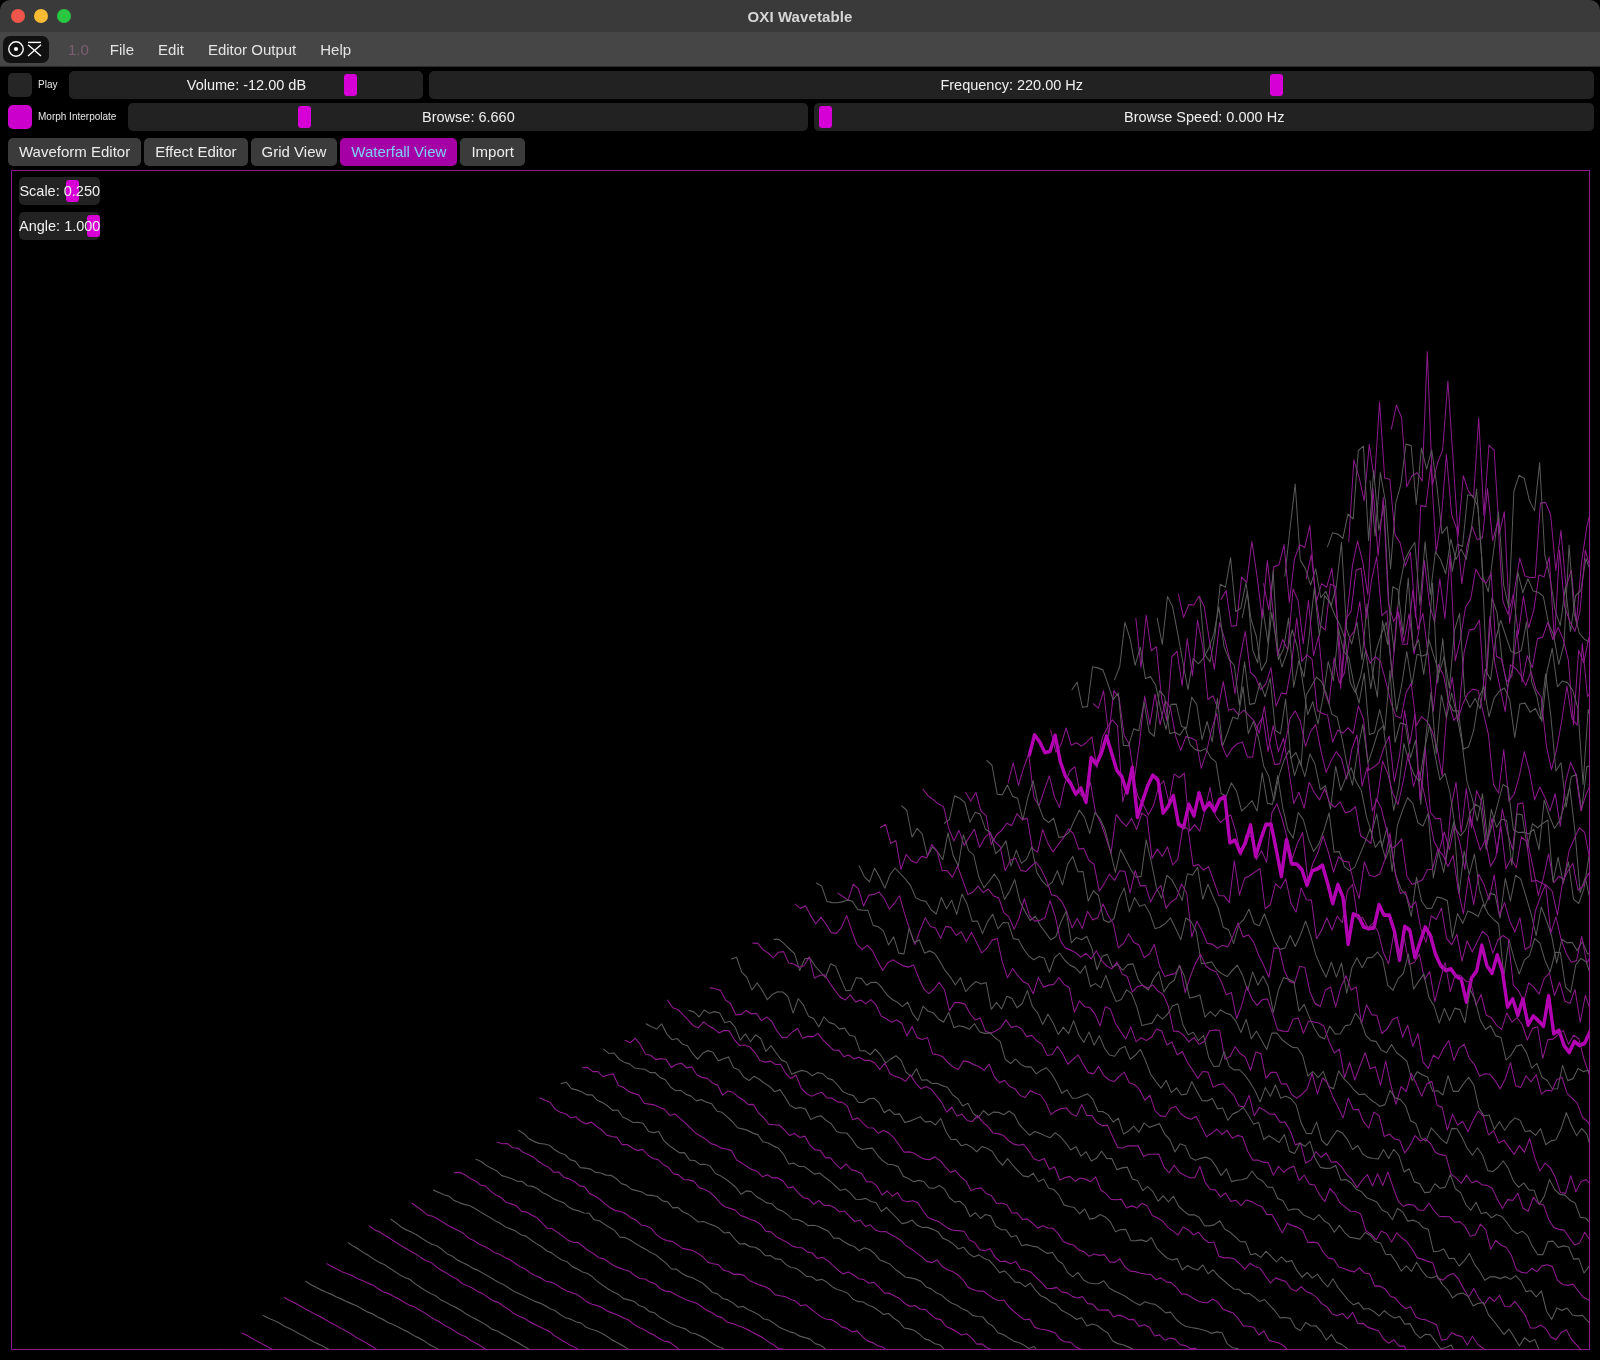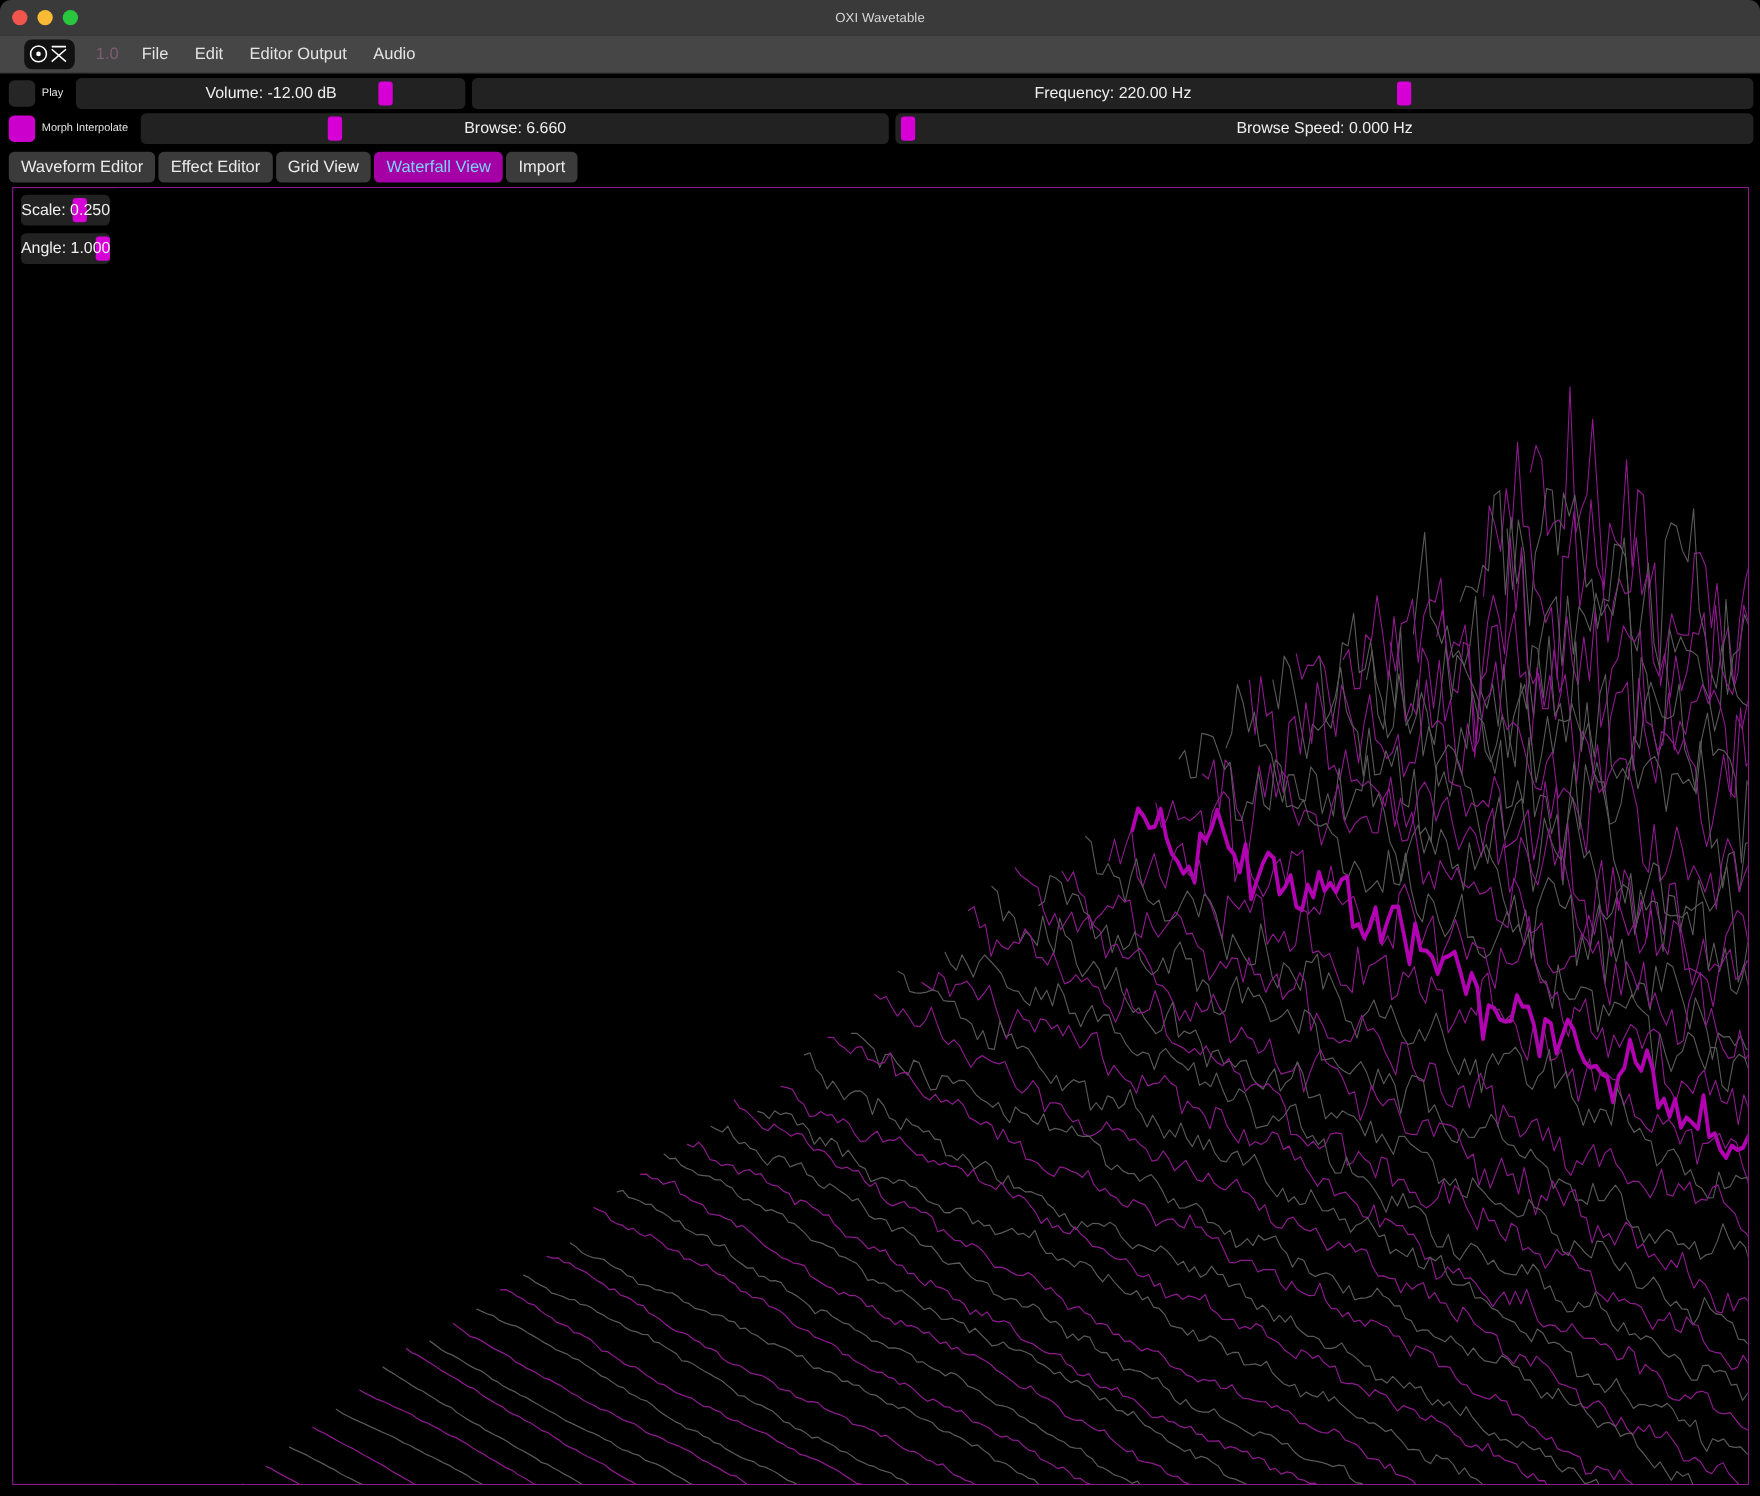--- a/index.html
+++ b/index.html
@@ -50,34 +50,34 @@
     border-radius: 50%;
     display: block;
   }
   .tl.close { background: #f0564b; }
   .tl.min   { background: #f9bb33; }
   .tl.max   { background: #29c63f; }
   .window-title {
     width: 100%;
     text-align: center;
     color: #d6d6d6;
-    font-size: 12px;
-    font-weight: normal;
+    font-size: 15px;
+    font-weight: bold;
     letter-spacing: .1px;
     user-select: none;
   }
 
   
   .menubar {
     height: 34px;
     flex: 0 0 34px;
     background: #464646;
     display: flex;
     align-items: center;
-    padding-left: 22px;
+    padding-left: 3px;
     gap: 0;
     border-bottom: 1px solid #2b2b2b;
   }
   .app-logo {
     width: 46px;
     height: 27px;
     background: #111111;
     border-radius: 7px;
     display: flex;
     align-items: center;
@@ -242,21 +242,21 @@
         <circle cx="9" cy="9" r="2.1" fill="#ffffff"></circle>
         <line x1="21" y1="2.4" x2="34" y2="2.4" stroke="#ffffff" stroke-width="1.4"></line>
         <line x1="21" y1="4.8" x2="34" y2="16" stroke="#ffffff" stroke-width="1.4"></line>
         <line x1="34" y1="4.8" x2="21" y2="16" stroke="#ffffff" stroke-width="1.4"></line>
       </svg>
     </div>
     <span class="version-label">1.0</span>
     <span class="menu-item">File</span>
     <span class="menu-item">Edit</span>
     <span class="menu-item">Editor Output</span>
-    <span class="menu-item">Audio</span>
+    <span class="menu-item">Help</span>
   </div>
 
   <div class="toolbar">
 
     <div class="tb-row">
       <span class="checkbox"></span>
       <span class="cb-label">Play</span>
 
       <div class="slider w-volume">
         <span class="s-label">Volume: -12.00 dB</span>

